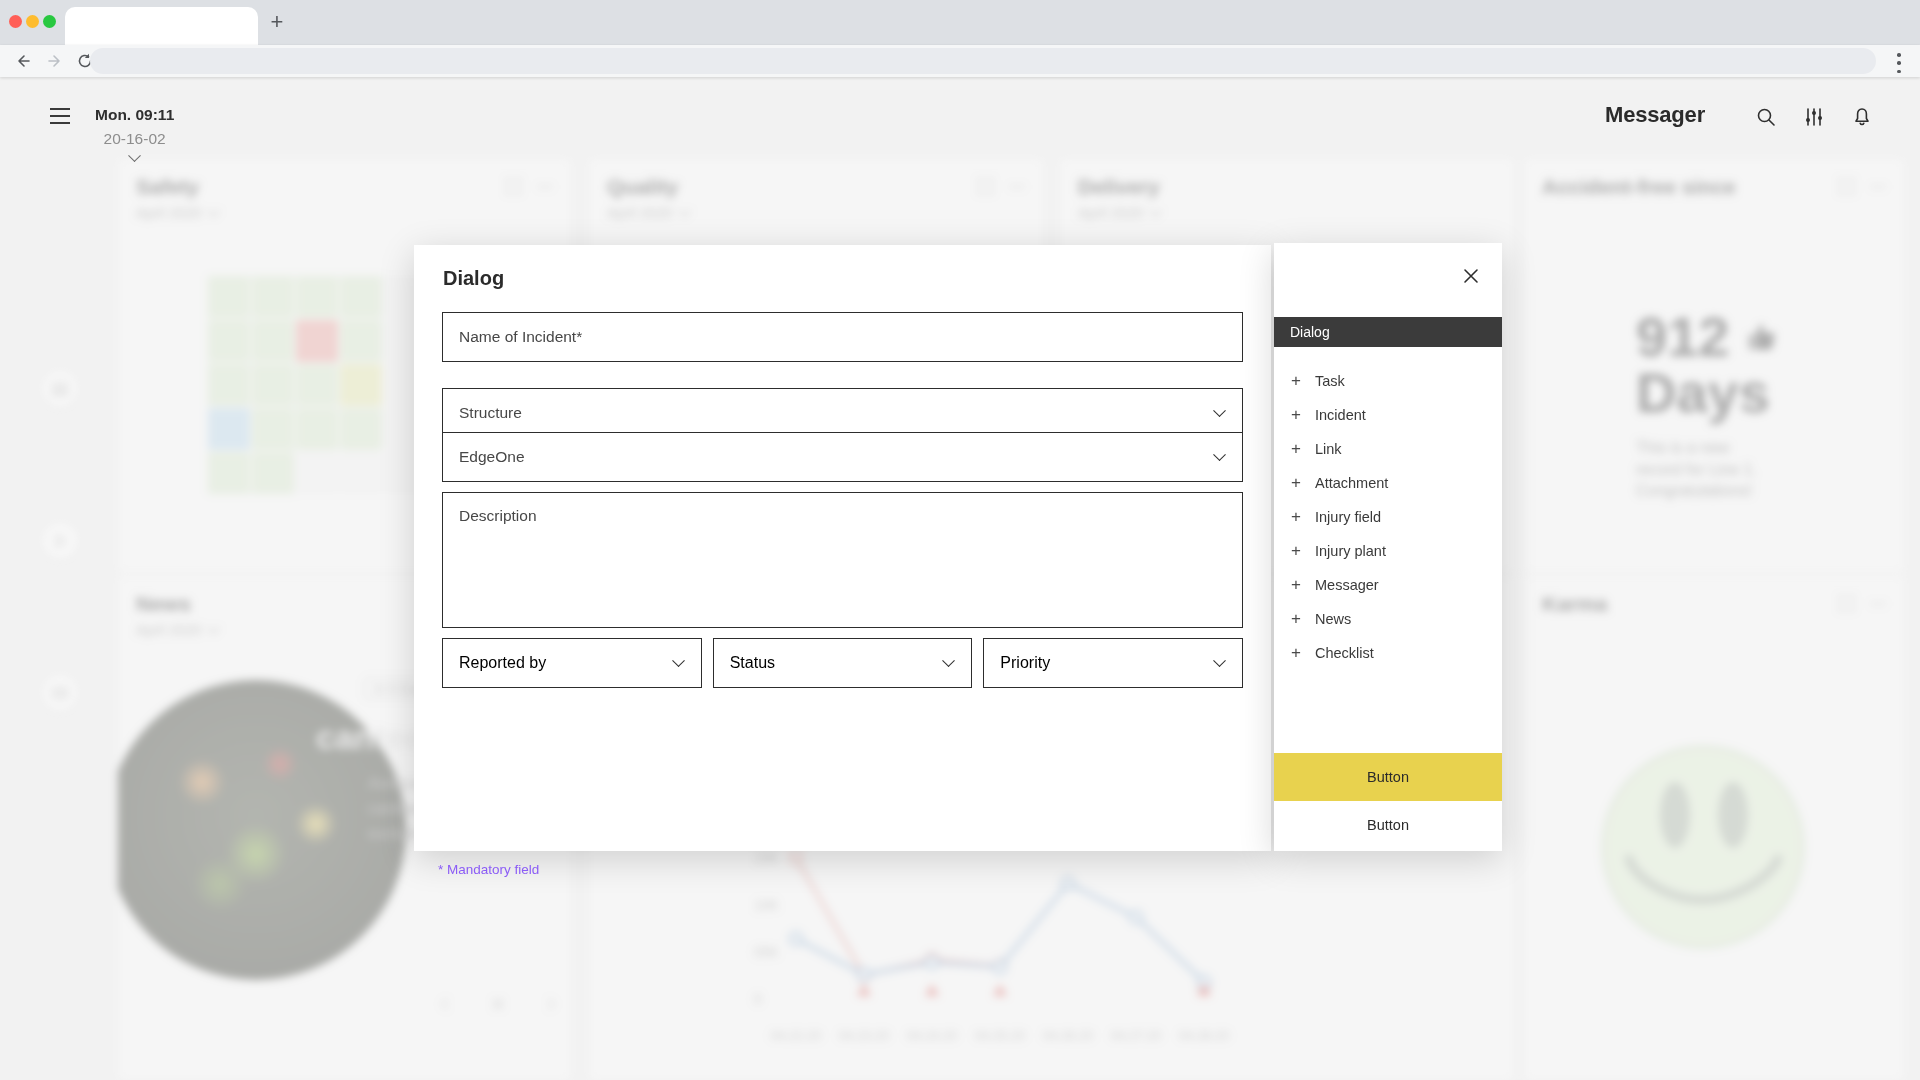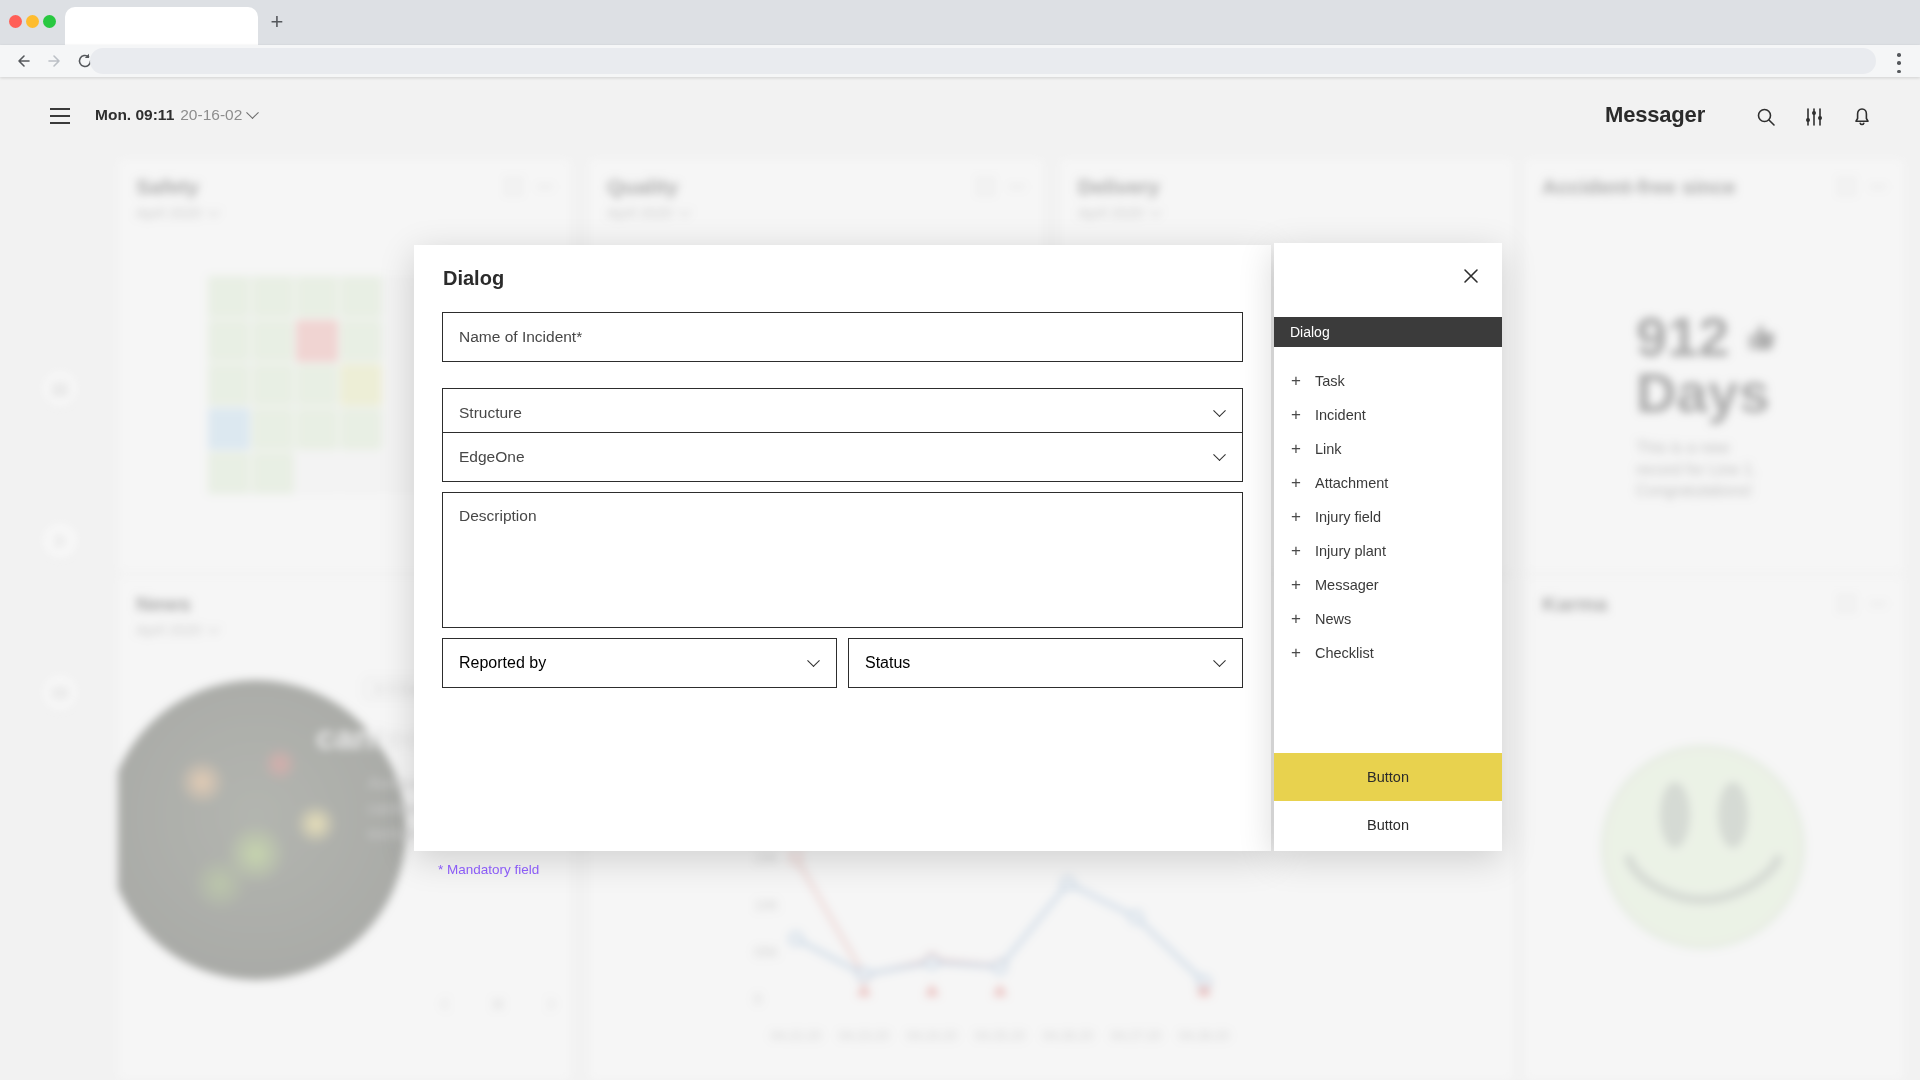--- a/index.html
+++ b/index.html
@@ -15,21 +15,21 @@
   .toolbar{position:absolute;left:0;top:45px;width:1920px;height:32px;background:#f5f6f7;box-shadow:0 1px 3px rgba(0,0,0,.14);}
   .navbtn{position:absolute;top:3px;width:26px;height:26px;display:flex;align-items:center;justify-content:center;color:#55585c;}
   .urlpill{position:absolute;left:90px;top:3px;width:1786px;height:26px;border-radius:13px;background:#e9ebef;border:none;
     outline:none;padding:0 14px;font-size:13px;color:#333;box-sizing:border-box;}
   .dots3{position:absolute;left:1893px;top:6px;width:12px;height:20px;display:flex;flex-direction:column;align-items:center;justify-content:space-between;padding:2px 0;}
   .dots3 i{width:3.5px;height:3.5px;border-radius:50%;background:#55585c;}
   
   .appheader{position:absolute;left:0;top:77px;width:1920px;height:68px;z-index:60;}
   .burger{position:absolute;left:50px;top:31px;width:20px;height:16px;display:flex;flex-direction:column;justify-content:space-between;}
   .burger i{height:2px;background:#3a3a3a;}
-  .datepick{position:absolute;left:95px;top:29px;font-size:15.5px;color:#2f2f2f;display:flex;align-items:center;gap:6px;}
+  .datepick{position:absolute;left:95px;top:29px;font-size:15.5px;color:#2f2f2f;display:flex;align-items:center;gap:6px;flex-direction:column;}
   .datepick b{font-weight:700;}
   .datepick span{color:#8d8d8d;}
   .brand{position:absolute;right:215px;top:25px;font-size:22px;font-weight:700;color:#2b2b2b;letter-spacing:-.2px;}
   .hicon{position:absolute;top:28px;width:24px;height:24px;color:#2f2f2f;display:flex;align-items:center;justify-content:center;}
   .chev{display:inline-block;width:8px;height:8px;border-right:1.6px solid #6d6d6d;border-bottom:1.6px solid #6d6d6d;transform:rotate(45deg) translate(-2px,-2px);}
   
   .dashboard{position:absolute;left:0;top:77px;width:1920px;height:1003px;z-index:1;filter:blur(4px);}
   .panel{position:absolute;background:#fbfbfb;border-radius:3px;}
   .ptitle{position:absolute;left:18px;top:16px;font-size:21px;font-weight:700;color:#2f2f2f;}
   .psub{position:absolute;left:18px;top:46px;font-size:14.5px;color:#8a8a8a;display:flex;align-items:center;gap:8px;}
@@ -392,20 +392,24 @@
 
   <div class="selrow">
     <div class="sel">
       <span class="lbl">Reported by</span>
       <span class="chev" style="border-color:#2f2f2f"></span>
     </div>
     <div class="sel">
       <span class="lbl">Status</span>
       <span class="chev" style="border-color:#2f2f2f"></span>
     </div>
+    <div class="sel">
+      <span class="lbl">Priority</span>
+      <span class="chev" style="border-color:#2f2f2f"></span>
+    </div>
   </div>
 </div>
 
 <div class="mandatory">* Mandatory field</div>
 
 <div class="sidepanel">
   <div class="sp-close">
     <svg width="16" height="16" viewBox="0 0 16 16">
       <path d="M2 2 L14 14 M14 2 L2 14" stroke="#2d2d2d" stroke-width="1.6" stroke-linecap="round"></path>
       </svg>

